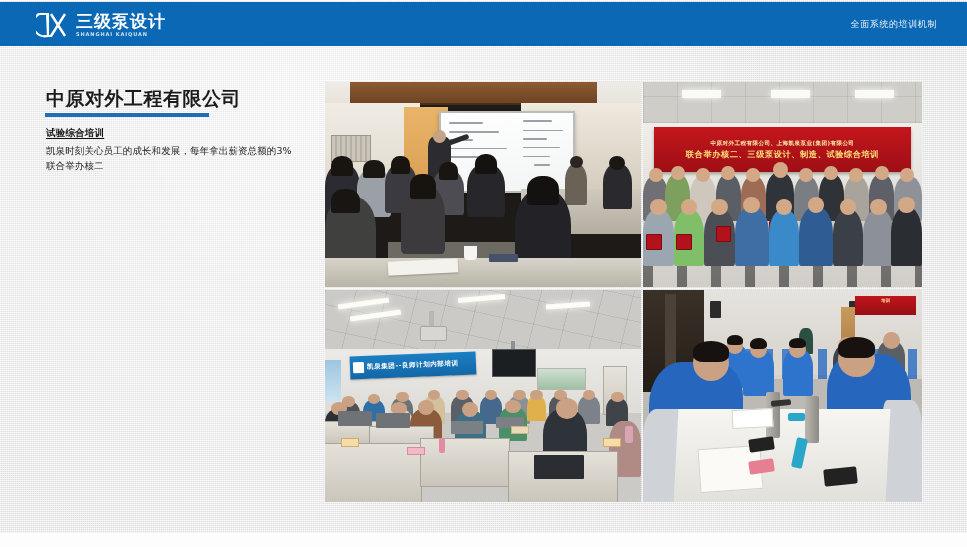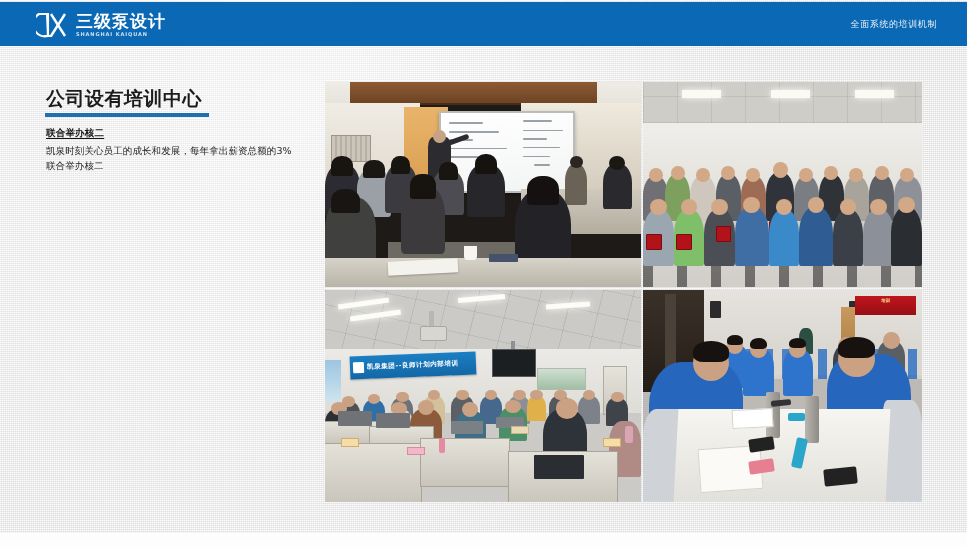--- a/index.html
+++ b/index.html
@@ -203,25 +203,25 @@
       </svg>
       <span class="wordwrap">
         <span class="cn">三级泵设计</span>
         <span class="en">SHANGHAI KAIQUAN</span>
       </span>
     </div>
 
     <div id="tagline">全面系统的培训机制</div>
   </div>
 
-  <div id="title">公司设有培训中心</div>
+  <div id="title">中原对外工程有限公司</div>
   <div id="titlerule"></div>
 
   <div id="body">
-    <div id="subhead">联合举办核二</div>
+    <div id="subhead">试验综合培训</div>
     <p>凯泉时刻关心员工的成长和发展，每年拿出薪资总额的3%联合举办核二</p>
   </div>
 
   <div id="grid">
 
     <div class="photo p1">
       <div class="ceiling"></div>
         <div class="woodbeam"></div>
       <div class="wallL"></div>
         <div class="wallO"></div>
@@ -271,20 +271,24 @@
         <div class="cup"></div>
         <div class="book"></div>
     </div>
 
     <div class="photo p2">
       <div class="ceil"></div>
       <div class="lamp" style="left:14%"></div>
       <div class="lamp" style="left:46%"></div>
       <div class="lamp" style="left:76%"></div>
       <div class="wall"></div>
+      <div class="banner">
+        <span class="bl1">中原对外工程有限公司、上海凯泉泵业(集团)有限公司</span>
+        <span class="bl2">联合举办核二、三级泵设计、制造、试验综合培训</span>
+      </div>
       <div class="floor"></div>
       <div class="chairrow"></div>
 
       <div class="pr" style="left:0%;top:46%;width:9%;height:22%;background:#6f6f74"></div>
       <div class="ph" style="left:2%;top:42%;width:5%;height:7%"></div>
       <div class="pr" style="left:8%;top:45%;width:9%;height:23%;background:#7ea05f"></div>
       <div class="ph" style="left:10%;top:41%;width:5%;height:7%"></div>
       <div class="pr" style="left:17%;top:46%;width:9%;height:22%;background:#cfc7bd"></div>
       <div class="ph" style="left:19%;top:42%;width:5%;height:7%"></div>
       <div class="pr" style="left:26%;top:45%;width:9%;height:23%;background:#5a5f66"></div>

